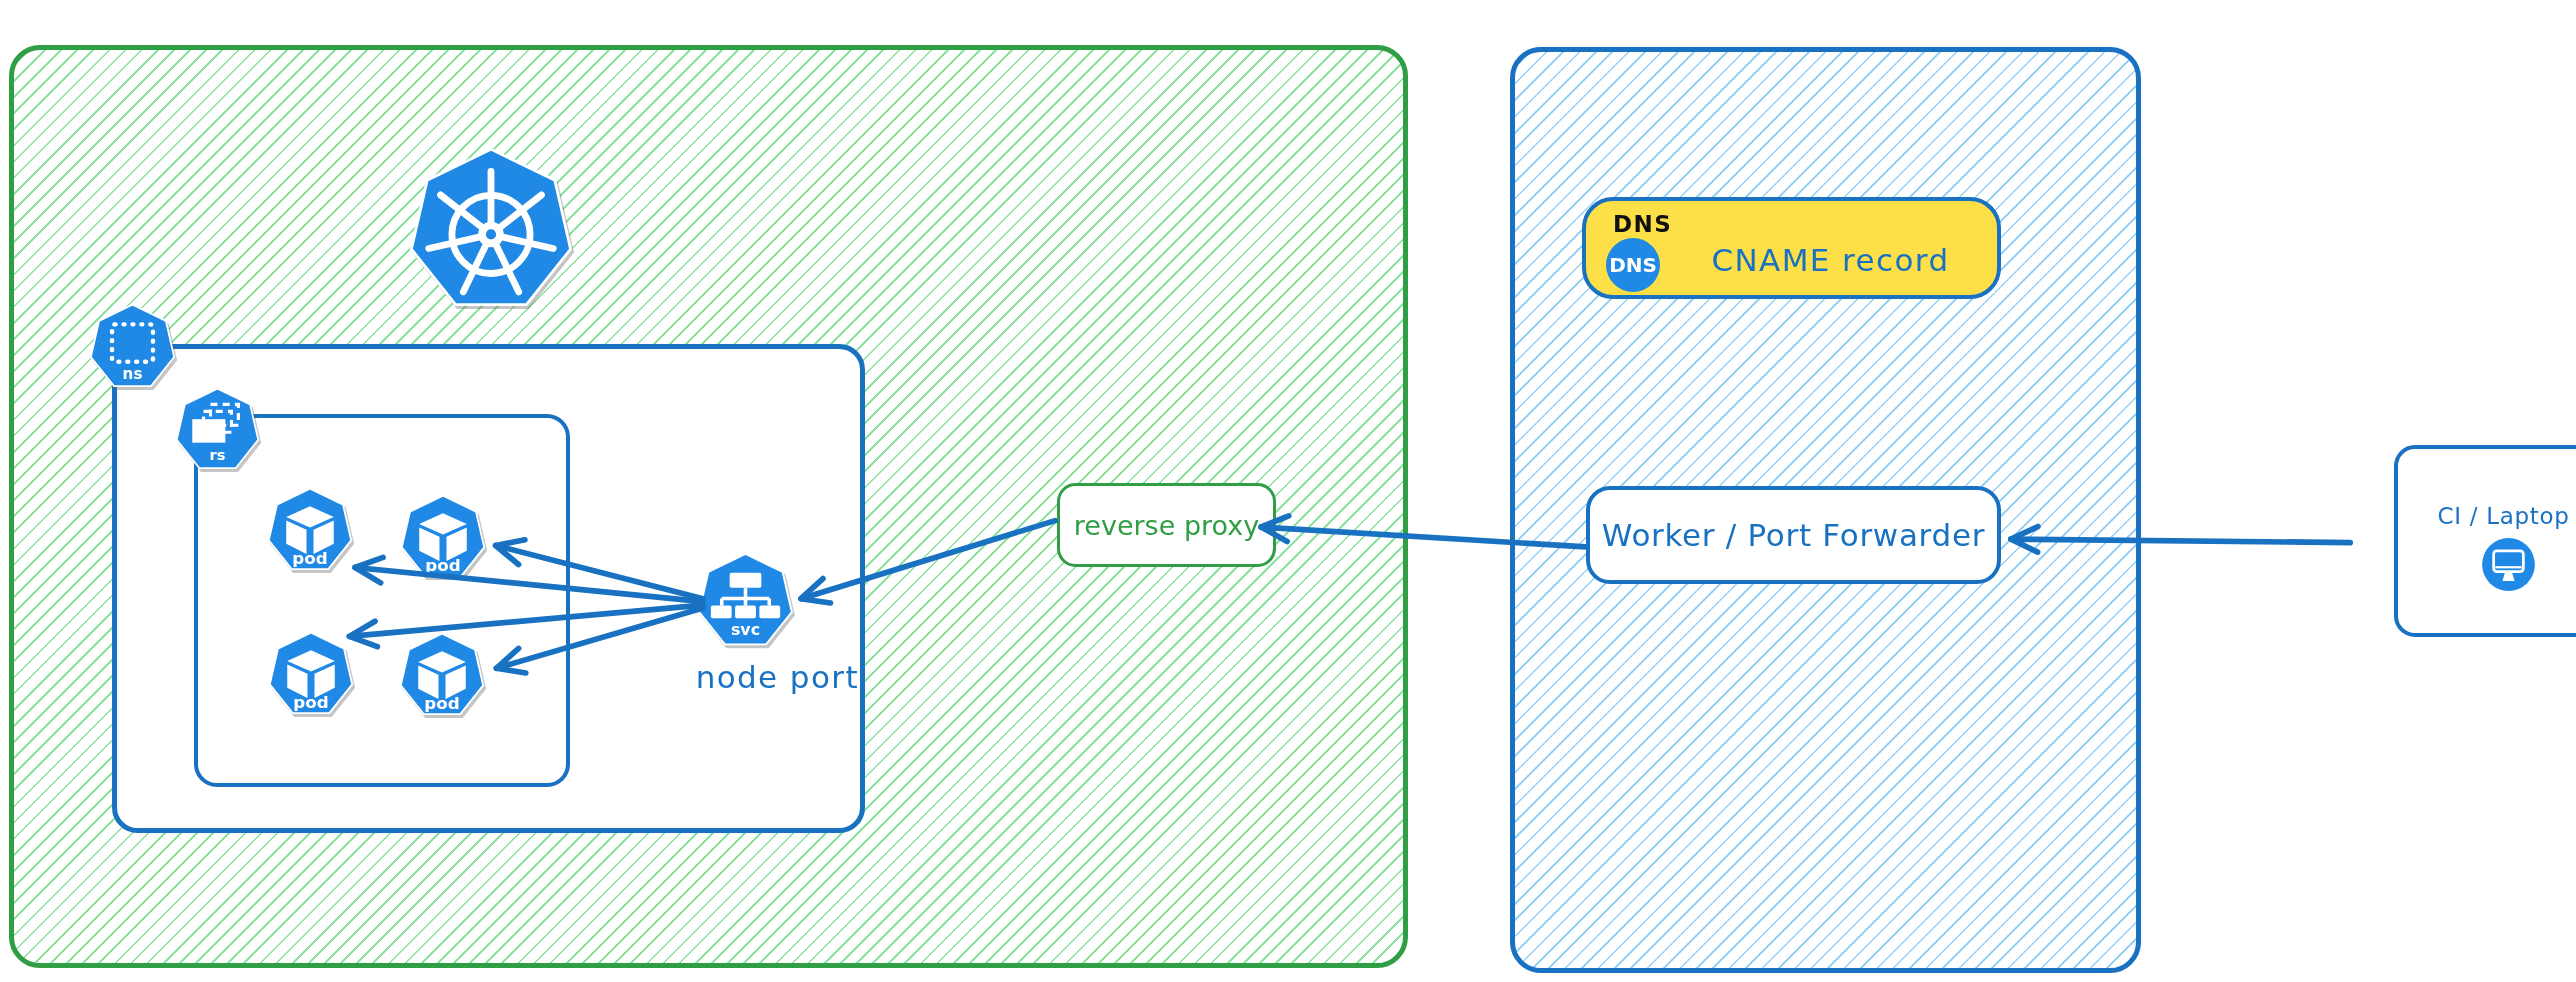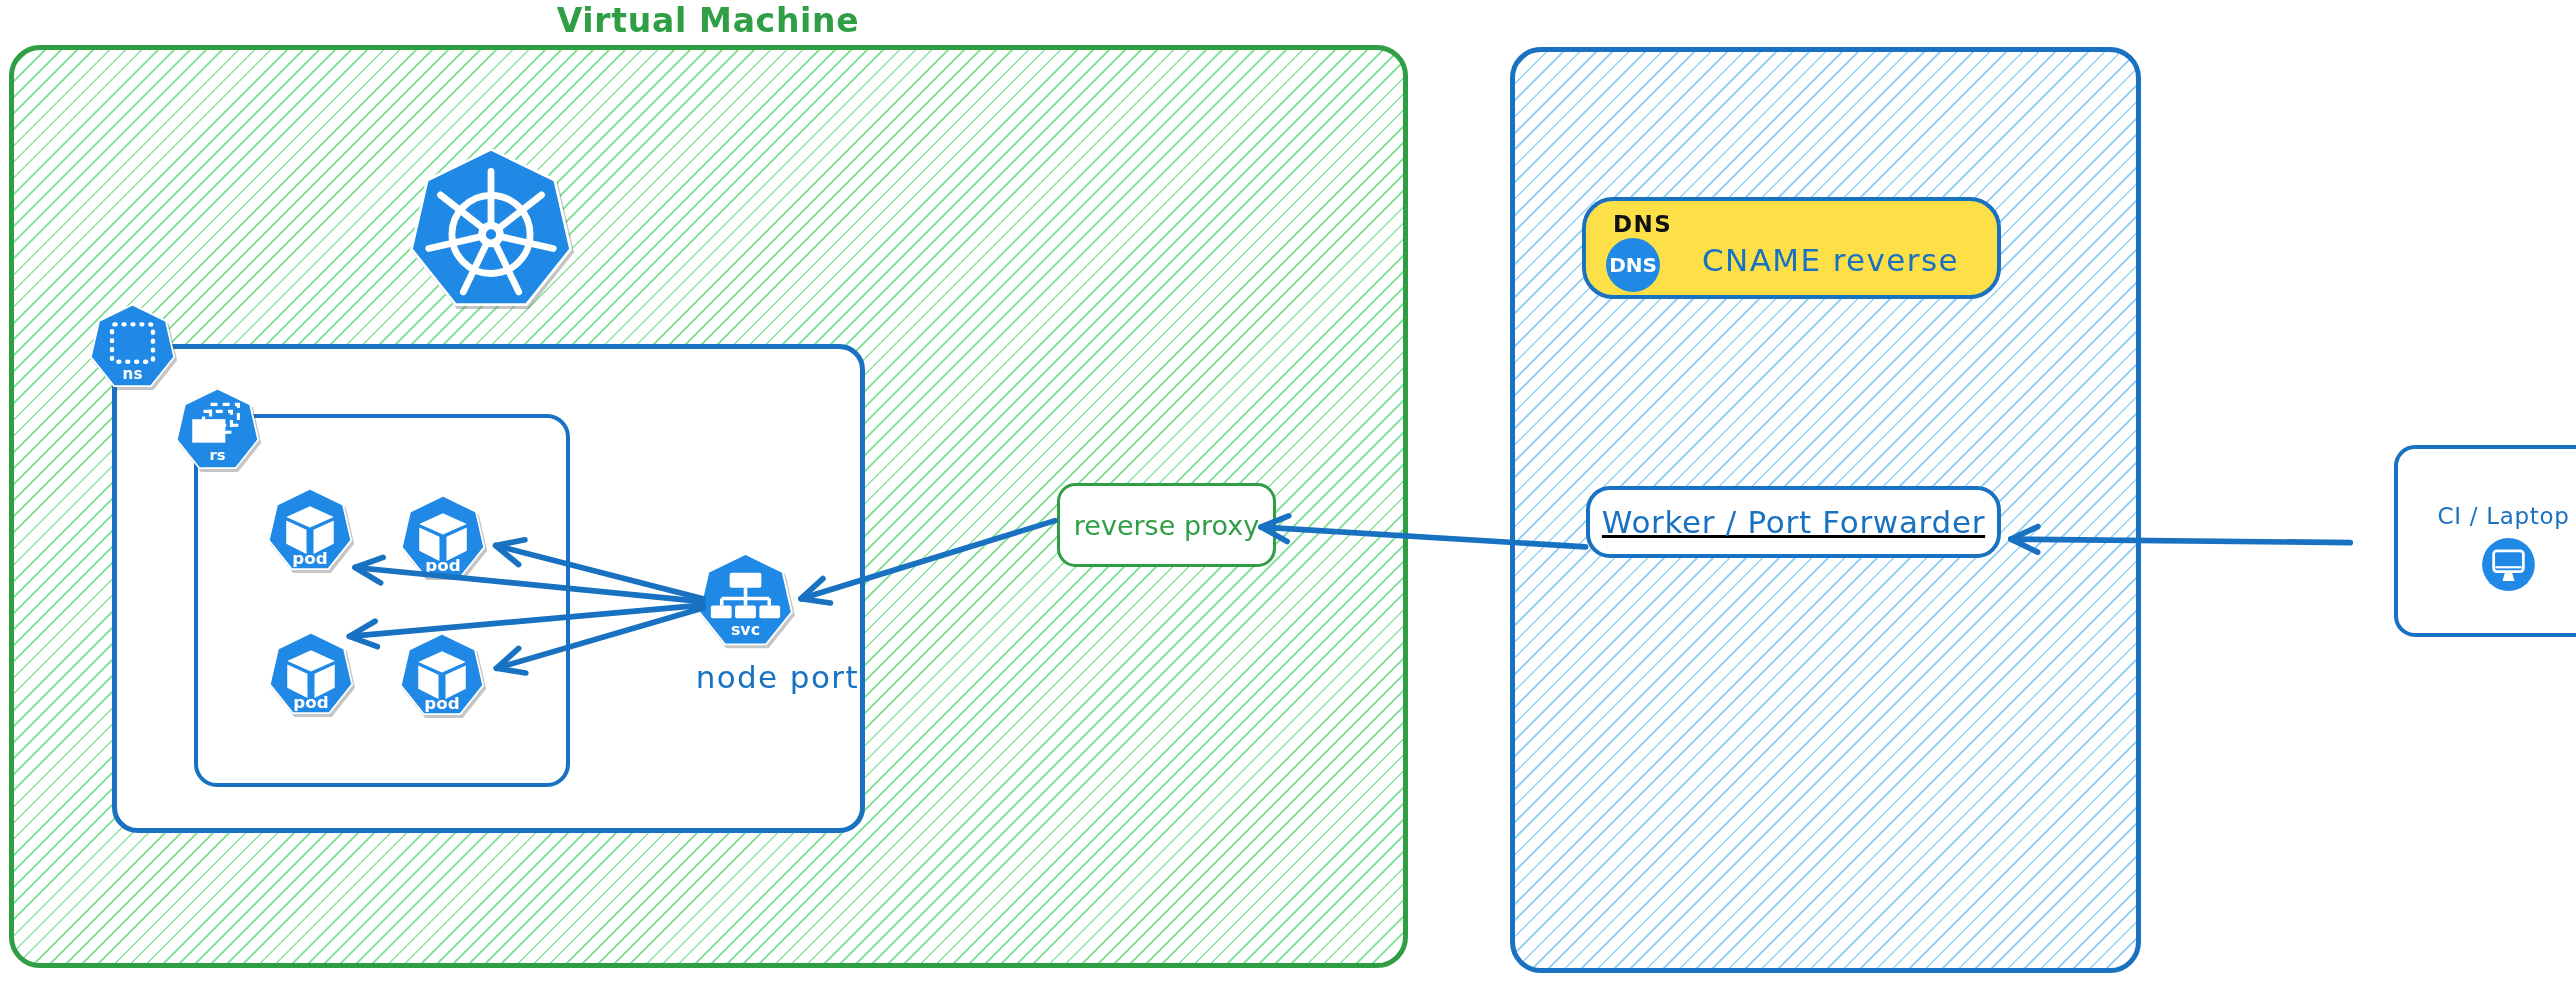--- a/index.html
+++ b/index.html
@@ -62,21 +62,20 @@
 
   svg.arrows{position:absolute; left:0; top:0; width:2576px; height:983px; pointer-events:none;}
   .arrow{stroke:var(--blue); stroke-width:8; fill:none; stroke-linecap:round;}
   .ah-path{stroke:var(--blue); stroke-width:8; fill:none; stroke-linecap:round; stroke-linejoin:round;}
 </style>
 </head>
 <body>
 
 <div class="canvas">
 
-  <div class="region-title green abs" style="left:8.5px; top:1.4px; width:1399px;">Virtual Machine</div>
 
   <div class="region green" style="left:8.5px; top:45px; width:1399px; height:923px;"></div>
 
   <div class="region blue" style="left:1510px; top:47px; width:631px; height:926px;"></div>
 
   <div class="ns-box"></div>
 
   <div class="rs-box"></div>
 
   <div class="hepta" style="left:406px; top:146px; width:170px; height:170px;">
@@ -184,24 +183,24 @@
 
   <div class="rp-box">
     <span class="rp-label">reverse proxy</span>
   </div>
 
   <div class="dns-card">
     <div class="dns-tag">DNS</div>
     <div class="dns-badge">
       <span>DNS</span>
     </div>
-    <div class="cname-label">CNAME reverse</div>
-  </div>
-
-  <div class="card" style="left:1586px; top:486px; width:415px; height:72px;text-decoration:underline;">
+    <div class="cname-label">CNAME record</div>
+  </div>
+
+  <div class="card" style="left:1586px; top:486px; width:415px; height:98px;">
     <span class="card-label">Worker / Port Forwarder</span>
   </div>
 
   <div class="ci-box">
     <div class="ci-label">CI / Laptop</div>
     <div class="ci-icon">
       <svg viewBox="0 0 100 100">
         <circle cx="50" cy="50" r="48" fill="var(--icon-blue)"></circle>
         <rect x="23" y="25" width="54" height="38" rx="6" fill="none" stroke="#fff" stroke-width="5"></rect>
         <line x1="26" y1="55" x2="74" y2="55" stroke="#fff" stroke-width="4"></line>

